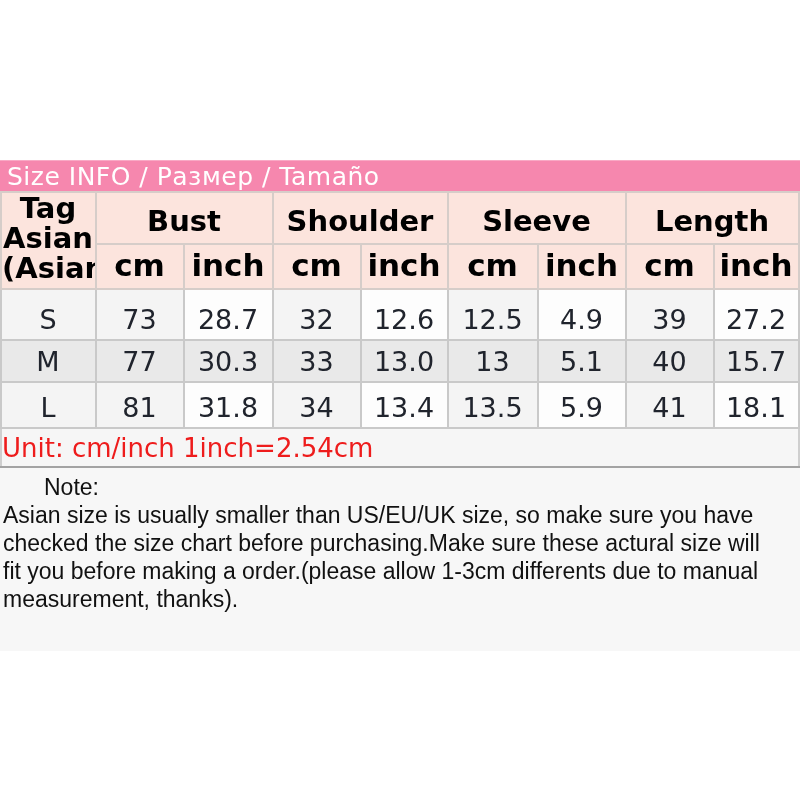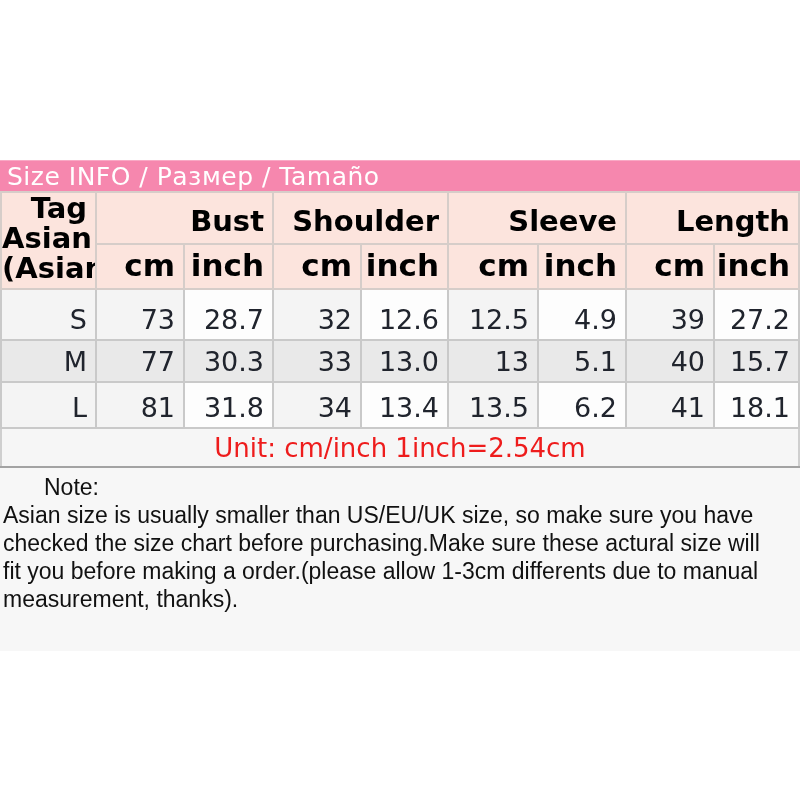--- a/index.html
+++ b/index.html
@@ -27,23 +27,23 @@
     border-top: 1px solid #f9a9c5;
   }
 
   table.size-table {
     width: 800px;
     border-collapse: collapse;
     table-layout: fixed;
   }
   table.size-table th, table.size-table td {
     border: 2px solid #c9c9c9;
-    text-align: right;
+    text-align: center;
     vertical-align: bottom;
-    padding: 0 8px 4px 0;
+    padding: 0 1px 4px 0;
     overflow: hidden;
     white-space: nowrap;
   }
   
   tr.header-main th, tr.header-units th {
     background: #fce4dd;
     color: #000000;
     border-color: #d6cdc9;
   }
   tr.header-main { height: 50px; }
@@ -71,21 +71,21 @@
   tr.row-s td, tr.row-l td { background: #f4f4f4; }
   tr.row-s td.inch-col, tr.row-l td.inch-col { background: #fdfdfd; margin-left: 32px; }
   tr.row-m td { background: #e9e9e9; }
 
   
   tr.row-unit { height: 39px; }
   tr.row-unit td {
     background: #f6f6f6;
     color: #ee1c1c;
     font-size: 26px;
-    text-align: center;
+    text-align: left;
     vertical-align: middle;
     padding: 0;
     border-left-color: #cfcfcf;
     border-right-color: #cfcfcf;
     border-bottom: 2px solid #a3a3a3;
   }
 
   
   .note-block {
     background: #f7f7f7;
@@ -170,21 +170,21 @@
         <td class="data-cell">15.7</td>
       </tr>
 
       <tr class="row-l">
         <td class="size-cell">L</td>
         <td class="data-cell">81</td>
         <td class="data-cell inch-col">31.8</td>
         <td class="data-cell">34</td>
         <td class="data-cell inch-col">13.4</td>
         <td class="data-cell">13.5</td>
-        <td class="data-cell inch-col">6.2</td>
+        <td class="data-cell inch-col">5.9</td>
         <td class="data-cell">41</td>
         <td class="data-cell inch-col">18.1</td>
       </tr>
 
       <tr class="row-unit">
         <td colspan="9">Unit: cm/inch 1inch=2.54cm</td>
       </tr>
     </tbody>
   </table>
 

